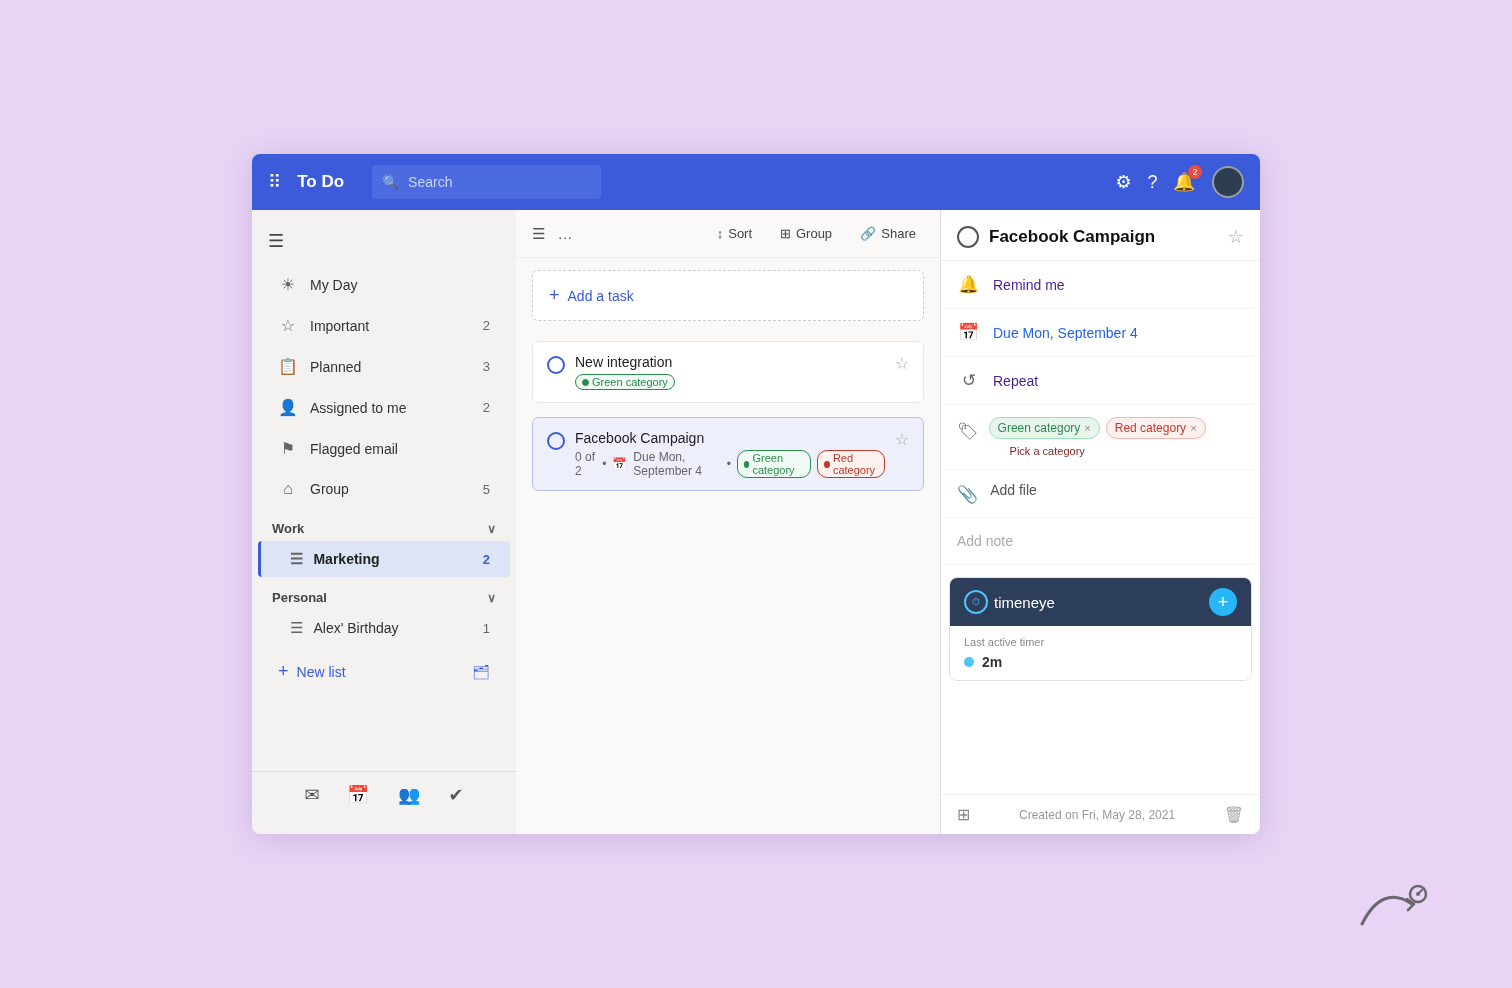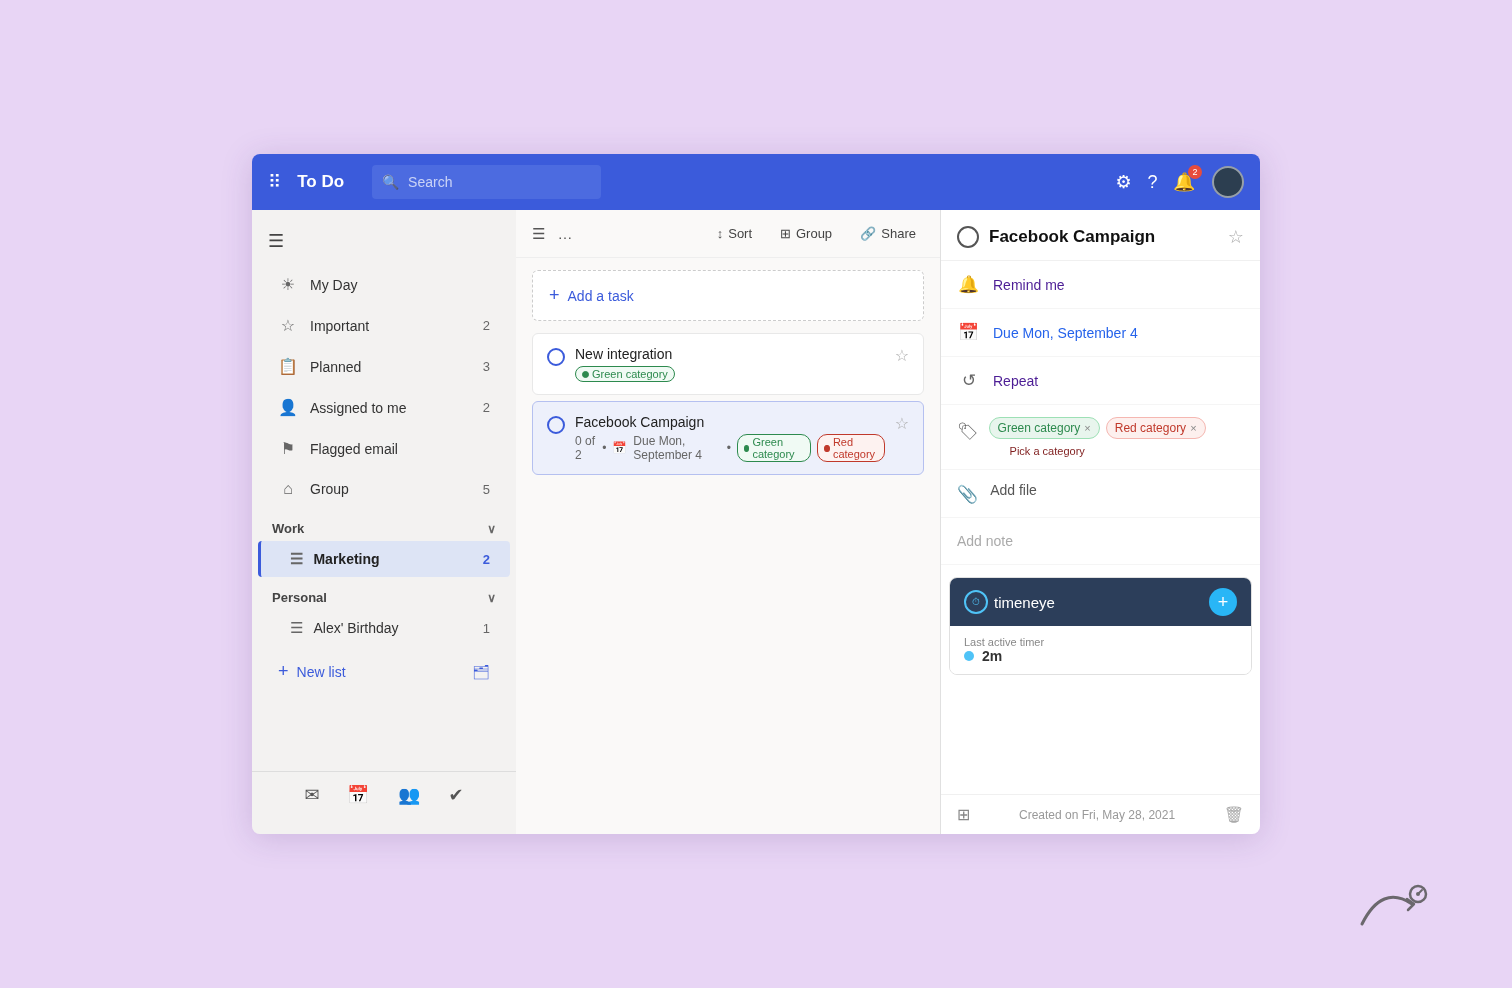--- a/index.html
+++ b/index.html
@@ -243,20 +243,21 @@
     .task-list { padding: 0 16px; display: flex; flex-direction: column; gap: 6px; }
     .task-item {
       background: white;
       border-radius: 6px;
       padding: 12px 14px;
       display: flex;
       align-items: flex-start;
       gap: 10px;
       border: 1px solid #e8e8e8;
       cursor: pointer;
+      margin-top: 8px;
     }
     .task-item.selected { background: #edf0fb; border-color: #b5c0f0; }
     .task-circle {
       width: 18px;
       height: 18px;
       border-radius: 50%;
       border: 2px solid #3b5bdb;
       flex-shrink: 0;
       margin-top: 2px;
       cursor: pointer;
@@ -398,21 +399,21 @@
       background: #29b6f6;
       border-radius: 50%;
       display: flex;
       align-items: center;
       justify-content: center;
       color: white;
       font-size: 18px;
       cursor: pointer;
     }
     .timeneye-body { background: white; padding: 10px 14px; }
-    .timeneye-label { font-size: 11px; color: #888; }
+    .timeneye-label { font-size: 11px; color: #888; margin-bottom: 6px; }
     .timer-row {
       display: flex;
       align-items: center;
       gap: 8px;
     }
     .timer-dot { width: 10px; height: 10px; border-radius: 50%; background: #4fc3f7; flex-shrink: 0; }
     .timer-info { flex: 1; }
     .timer-company { font-size: 13px; font-weight: 600; color: #222; }
     .timer-project { font-size: 11px; color: #888; }
     .timer-time { font-size: 14px; font-weight: 600; color: #333; }

